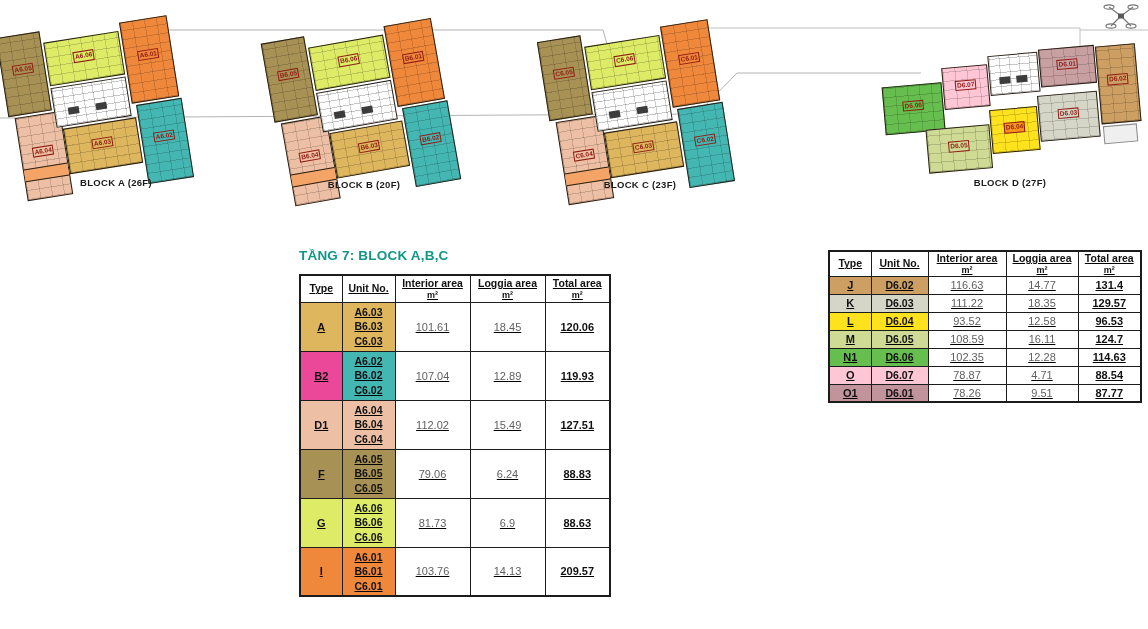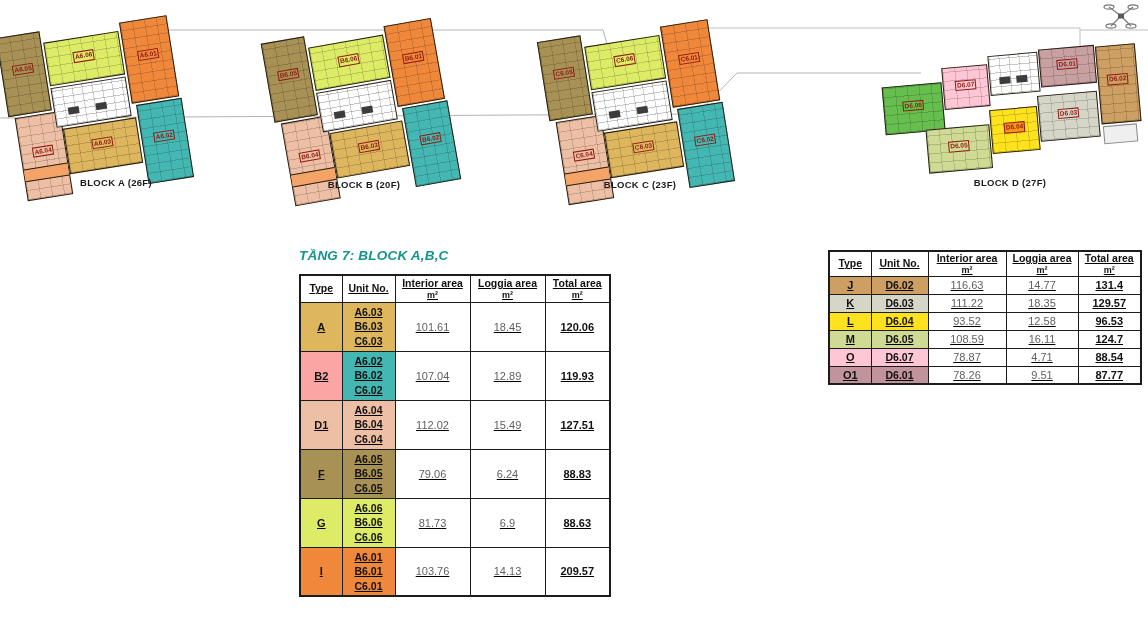--- a/index.html
+++ b/index.html
@@ -59,21 +59,21 @@
   #plan-d{left:884px;top:50px;transform:rotate(-5deg);}
   .caption{
     position:absolute;width:160px;text-align:center;z-index:2;
     font-size:9.5px;font-weight:bold;color:#1a1a1a;letter-spacing:0.3px;
   }
   #drone{position:absolute;left:1100px;top:2px;z-index:2;}
   
   .tbl-wrap{position:absolute;z-index:3;}
   #tbl-abc{left:299px;top:248px;}
   #tbl-d{left:828px;top:250px;}
-  .tbl-title{font-size:13.5px;font-weight:bold;color:#12968A;margin:0 0 11px 0;letter-spacing:0.2px;font-style:italic;}
+  .tbl-title{font-size:13.5px;font-weight:bold;color:#12968A;margin:0 0 11px 0;letter-spacing:0.2px;}
   table{border-collapse:collapse;table-layout:fixed;border:2px solid #1c1c1c;text-decoration:underline;}
   th,td{border:1px solid #1c1c1c;padding:0;text-align:center;vertical-align:middle;box-sizing:border-box;}
   th{font-size:10.5px;font-weight:bold;color:#111;line-height:1.2;}
   th .u-sub{font-size:9px;font-weight:bold;}
   #tbl-abc th{height:27px;}
   #tbl-abc td{height:49px;}
   #tbl-d th{height:25px;}
   #tbl-d td{height:18px;}
   td.type{font-size:11px;font-weight:bold;color:#111;}
   td.unitcol{font-size:10.5px;font-weight:bold;color:#111;}
@@ -251,21 +251,21 @@
         <td class="unitcol" style="background-color: rgb(221, 182, 94);">
             <div>A6.03</div>
             <div>B6.03</div>
             <div>C6.03</div>
           </td>
         <td class="val">101.61</td>
         <td class="val">18.45</td>
         <td class="total">120.06</td>
       </tr>
       <tr>
-        <td class="type" style="background-color: #fca5a5;">B2</td>
+        <td class="type" style="background-color: #ec4899;">B2</td>
         <td class="unitcol" style="background-color: rgb(69, 183, 179);">
             <div>A6.02</div>
             <div>B6.02</div>
             <div>C6.02</div>
           </td>
         <td class="val">107.04</td>
         <td class="val">12.89</td>
         <td class="total">119.93</td>
       </tr>
       <tr>
@@ -372,20 +372,27 @@
         <td class="total">96.53</td>
       </tr>
       <tr>
         <td class="type" style="background-color: rgb(207, 218, 148);">M</td>
         <td class="unitcol" style="background-color: rgb(207, 218, 148);">D6.05</td>
         <td class="val">108.59</td>
         <td class="val">16.11</td>
         <td class="total">124.7</td>
       </tr>
       <tr>
+        <td class="type" style="background-color: rgb(102, 190, 78);">N1</td>
+        <td class="unitcol" style="background-color: rgb(102, 190, 78);">D6.06</td>
+        <td class="val">102.35</td>
+        <td class="val">12.28</td>
+        <td class="total">114.63</td>
+      </tr>
+      <tr>
         <td class="type" style="background-color: rgb(255, 198, 213);">O</td>
         <td class="unitcol" style="background-color: rgb(255, 198, 213);">D6.07</td>
         <td class="val">78.87</td>
         <td class="val">4.71</td>
         <td class="total">88.54</td>
       </tr>
       <tr>
         <td class="type" style="background-color: rgb(193, 147, 155);">O1</td>
         <td class="unitcol" style="background-color: rgb(193, 147, 155);">D6.01</td>
         <td class="val">78.26</td>

